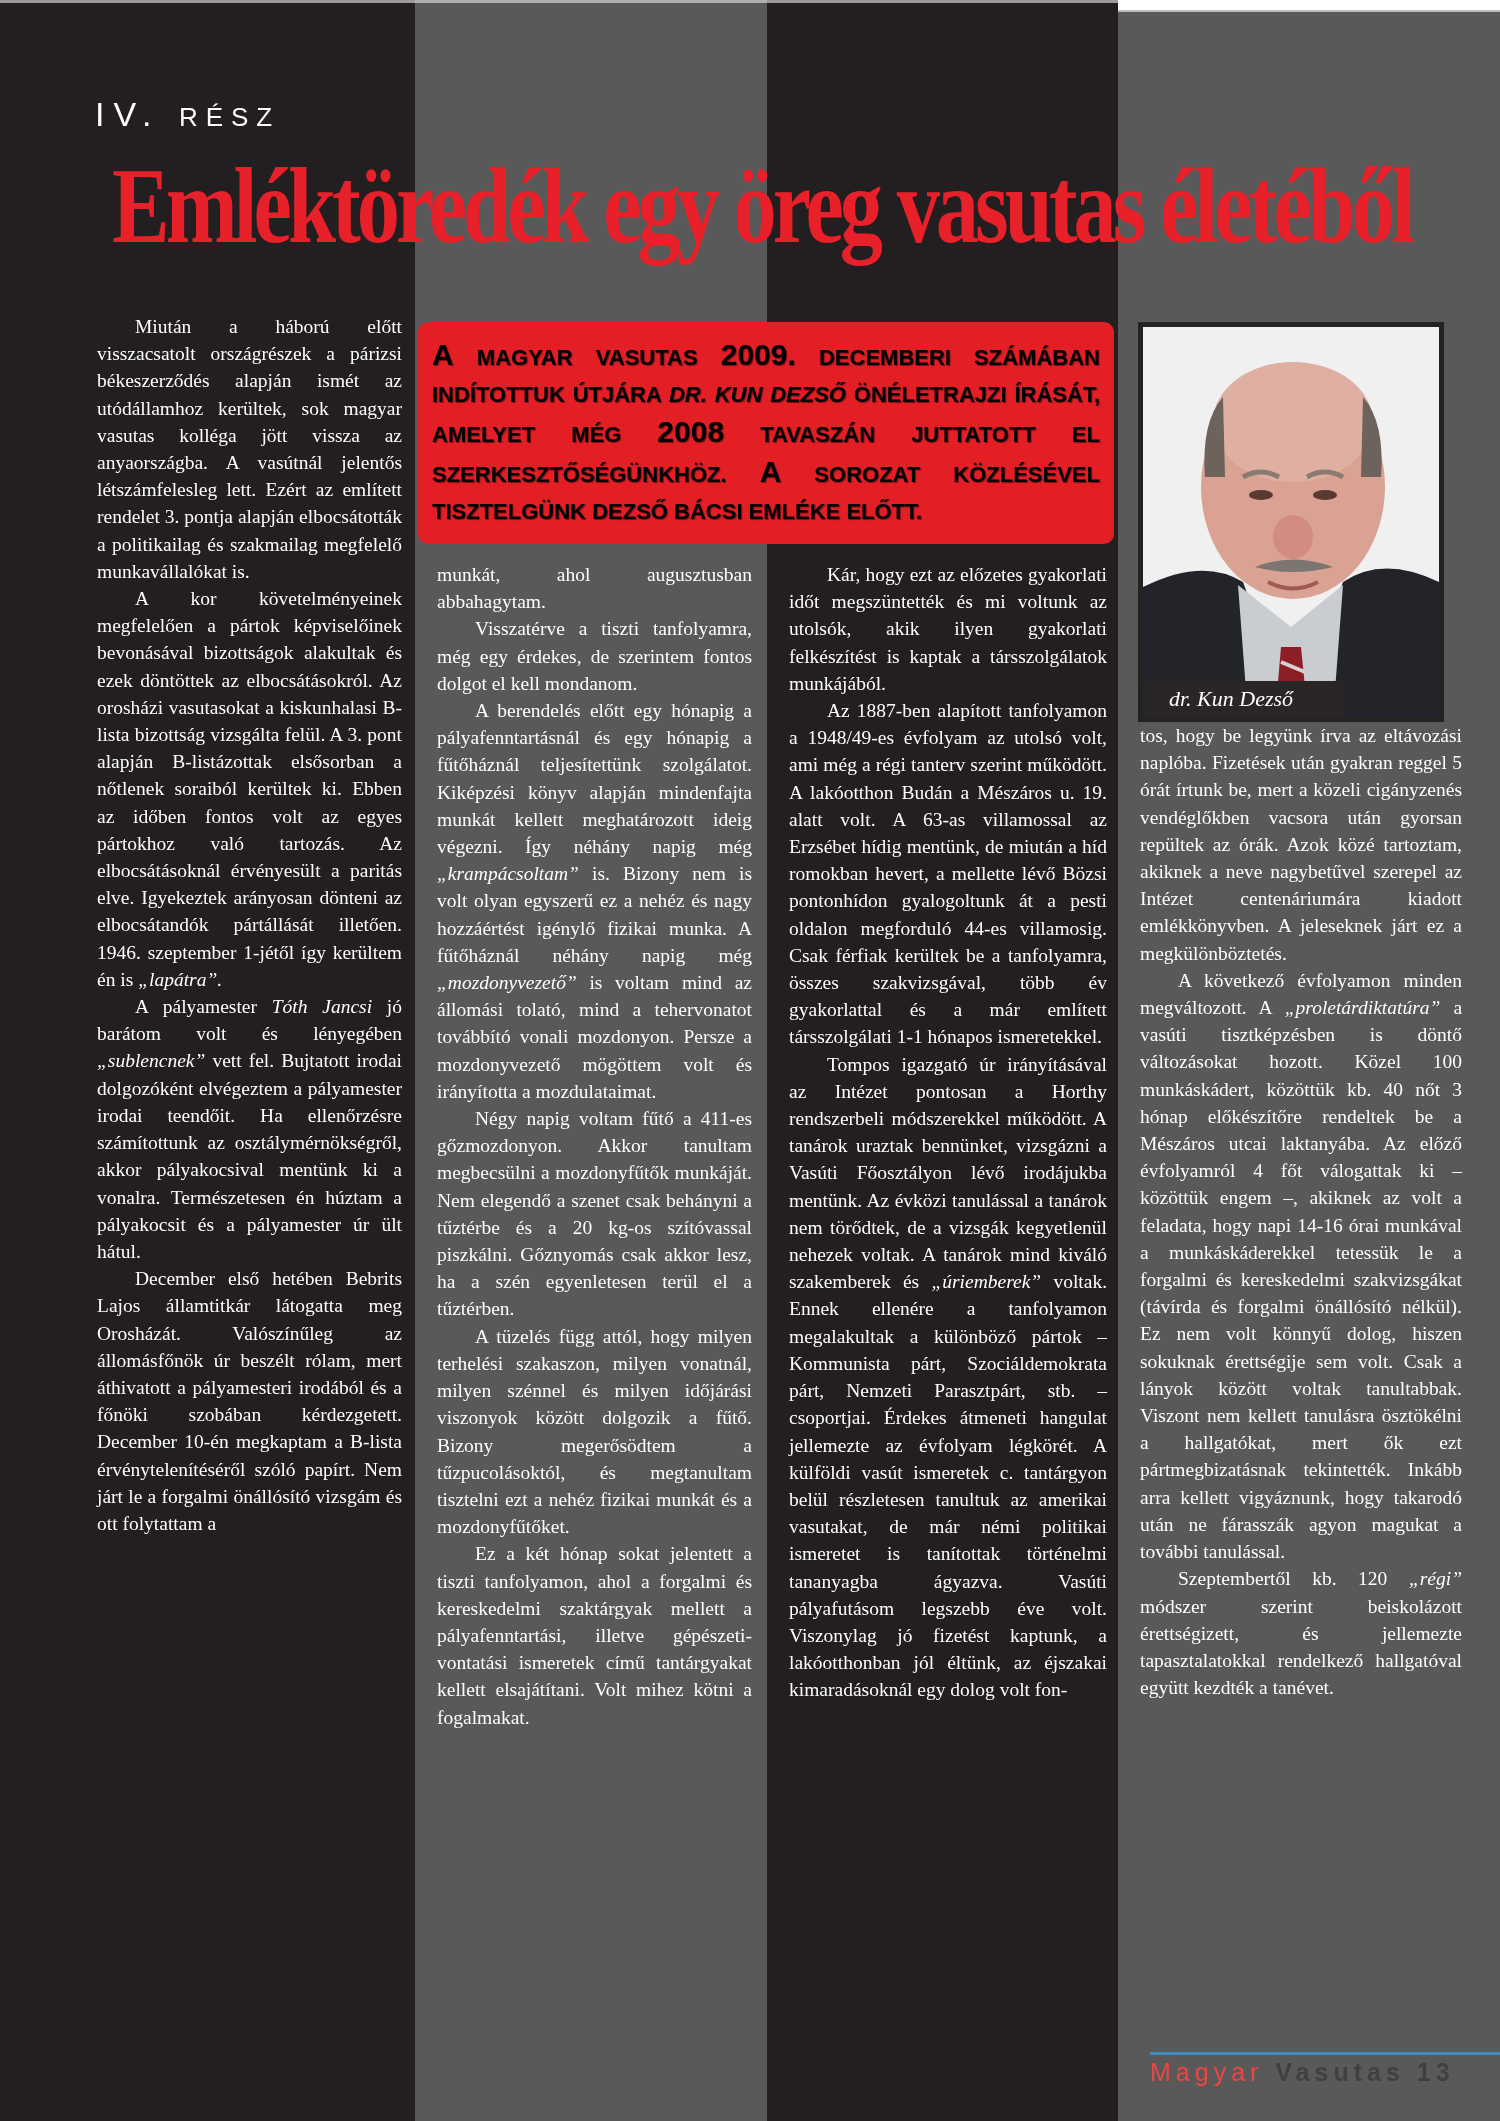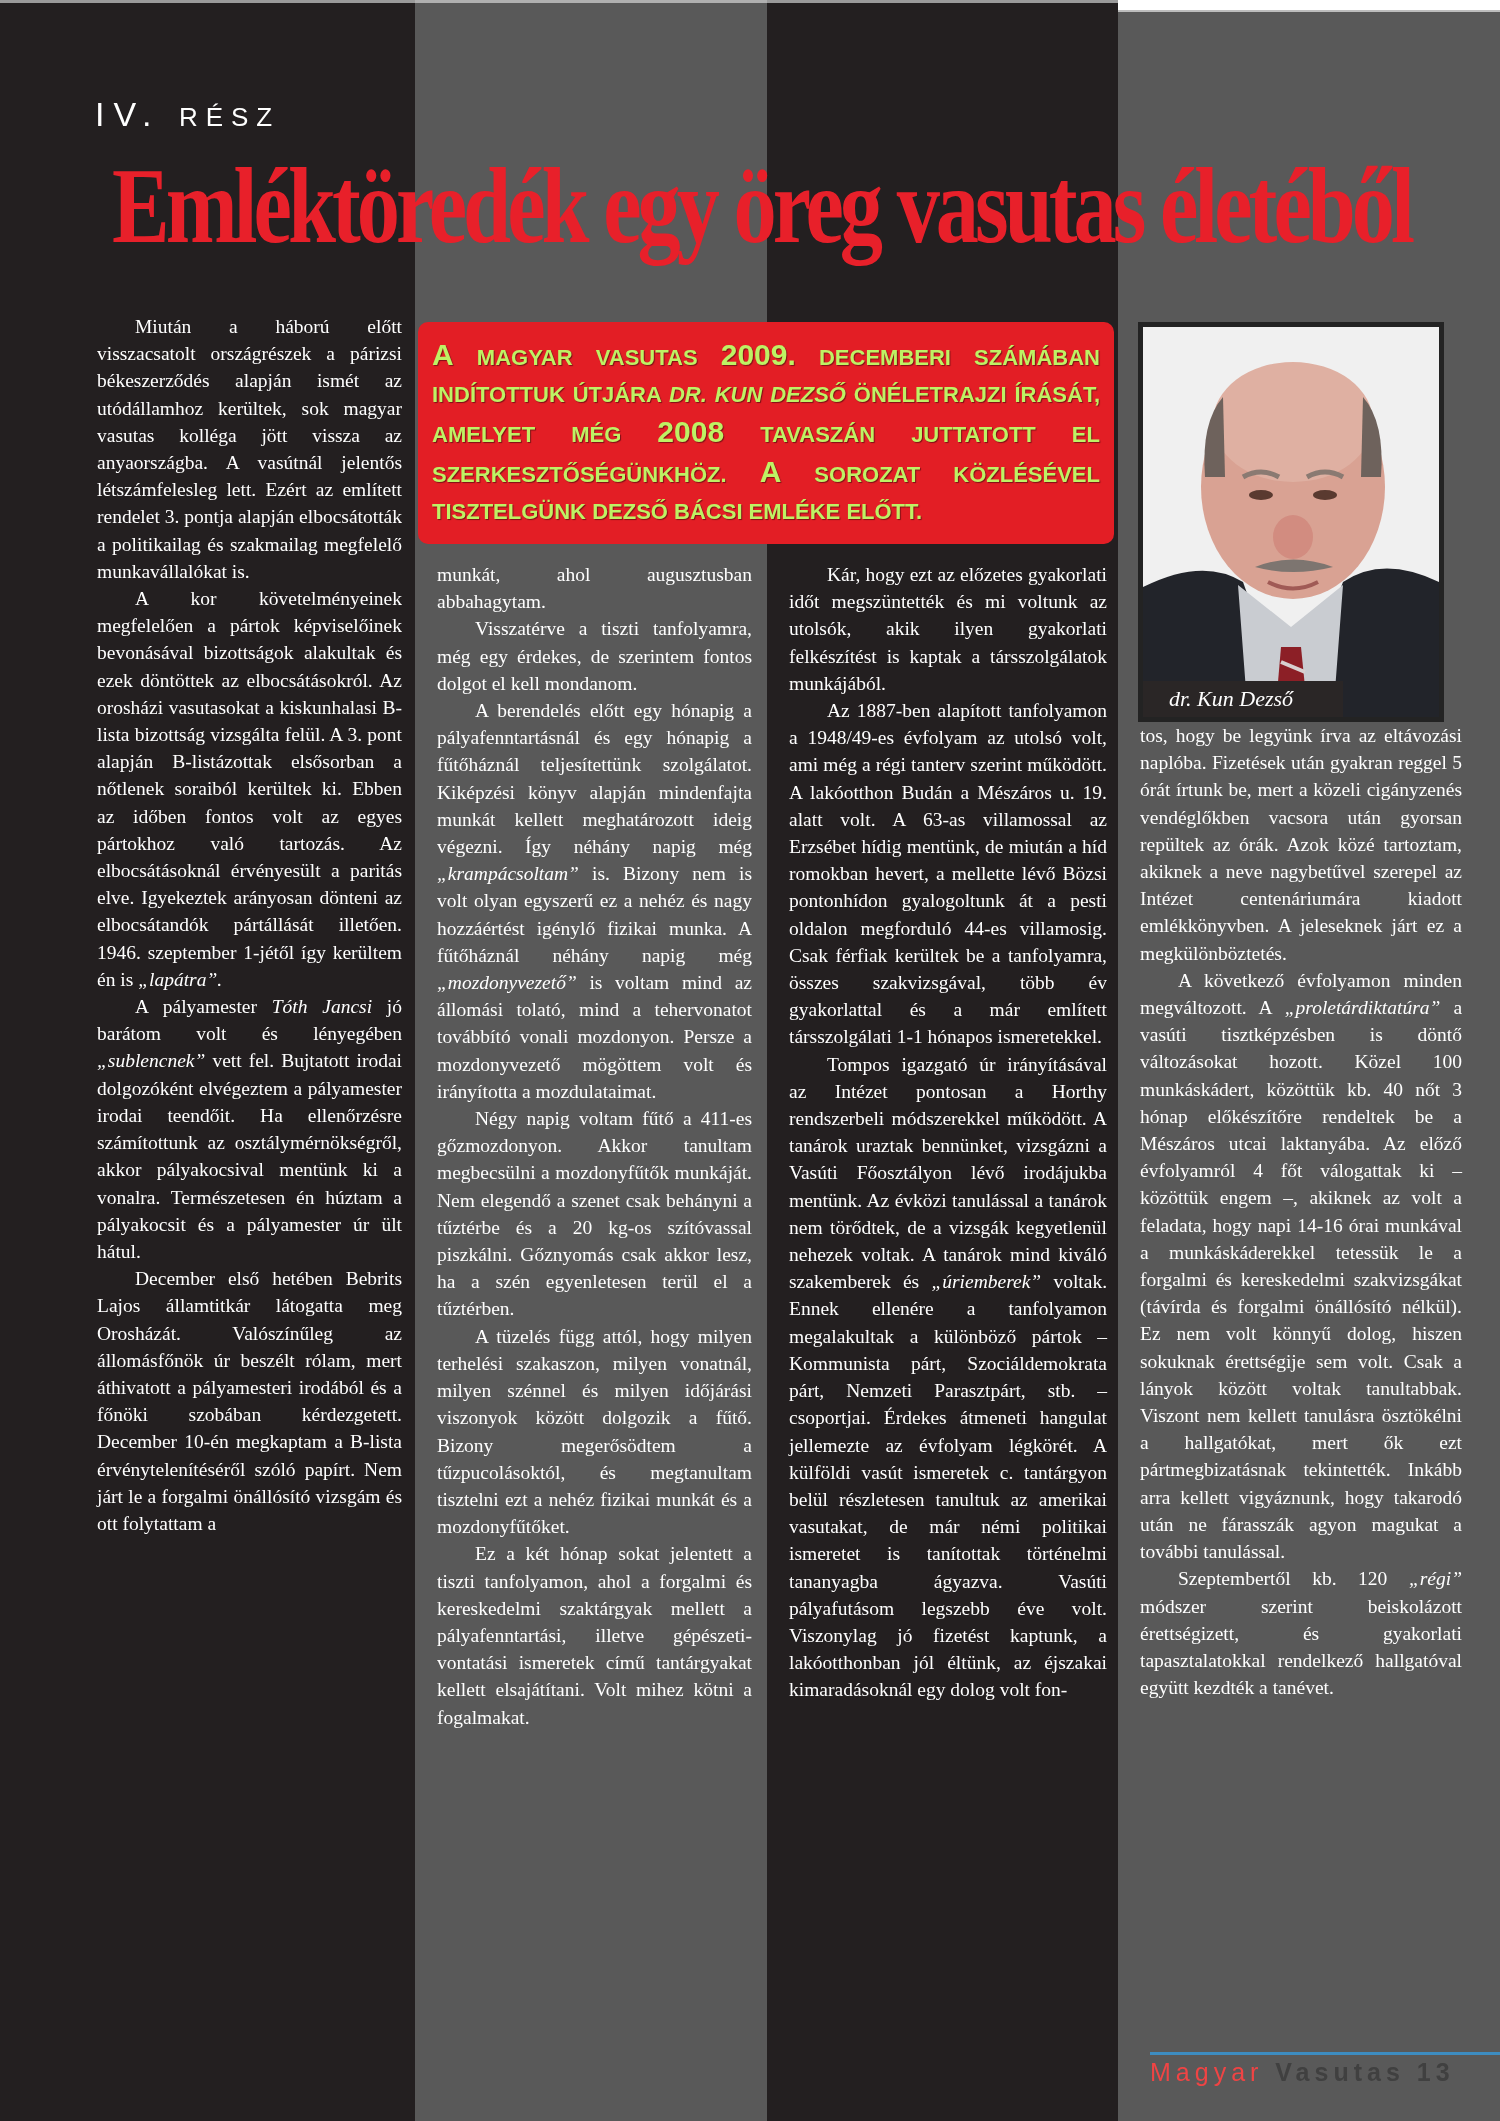--- a/index.html
+++ b/index.html
@@ -25,21 +25,21 @@
     color: #e8202a; font-size: 108px; line-height: 1;
     letter-spacing: -5px; transform: scaleX(0.80); transform-origin: left top;
     white-space: nowrap;
   }
 
   .callout {
     position: absolute; left: 418px; top: 322px; width: 696px; height: 222px;
     background: #e31e25; border-radius: 10px;
     padding: 14px 14px 10px 14px;
     font-family: "Liberation Sans", "DejaVu Sans", sans-serif;
-    color: #bef264; font-weight: bold;
+    color: #000000; font-weight: bold;
     font-size: 22px; line-height: 37px; text-align: justify;
     text-transform: uppercase; font-variant: small-caps;
     text-shadow: 1px 1px 1px rgba(0,0,0,0.45);
   }
   .callout .big { font-size: 30px; }
   .callout .it { font-style: italic; }
 
   .photo {
     position: absolute; left: 1138px; top: 322px; width: 306px; height: 400px;
     background: #e9e9e9; border: 5px solid #232323; overflow: hidden;
@@ -154,21 +154,21 @@
 
 <div class="col" id="col3">
   <p>Kár, hogy ezt az előzetes gyakorlati időt megszüntették és mi voltunk az utolsók, akik ilyen gyakorlati felkészítést is kaptak a társszolgálatok munkájából.</p>
   <p>Az 1887-ben alapított tanfolyamon a 1948/49-es évfolyam az utolsó volt, ami még a régi tanterv szerint működött. A lakóotthon Budán a Mészáros u. 19. alatt volt. A 63-as villamossal az Erzsébet hídig mentünk, de miután a híd romokban hevert, a mellette lévő Bözsi pontonhídon gyalogoltunk át a pesti oldalon megforduló 44-es villamosig. Csak férfiak kerültek be a tanfolyamra, összes szakvizsgával, több év gyakorlattal és a már említett társszolgálati 1-1 hónapos ismeretekkel.</p>
   <p><span>Tompos igazgató úr irányításával az Intézet pontosan a Horthy rendszerbeli módszerekkel működött. A tanárok uraztak bennünket, vizsgázni a Vasúti Főosztályon lévő irodájukba mentünk. Az évközi tanulással a tanárok nem törődtek, de a vizsgák kegyetlenül nehezek voltak. A tanárok mind kiváló szakemberek és</span> <i>„úriemberek”</i> <span>voltak. Ennek ellenére a tanfolyamon megalakultak a különböző pártok – Kommunista párt, Szociáldemokrata párt, Nemzeti Parasztpárt, stb. – csoportjai. Érdekes átmeneti hangulat jellemezte az évfolyam légkörét. A külföldi vasút ismeretek c. tantárgyon belül részletesen tanultuk az amerikai vasutakat, de már némi politikai ismeretet is tanítottak történelmi tananyagba ágyazva. Vasúti pályafutásom legszebb éve volt. Viszonylag jó fizetést kaptunk, a lakóotthonban jól éltünk, az éjszakai kimaradásoknál egy dolog volt fon-</span></p>
 </div>
 
 <div class="col" id="col4">
   <p class="noindent">tos, hogy be legyünk írva az eltávozási naplóba. Fizetések után gyakran reggel 5 órát írtunk be, mert a közeli cigányzenés vendéglőkben vacsora után gyorsan repültek az órák. Azok közé tartoztam, akiknek a neve nagybetűvel szerepel az Intézet centenáriumára kiadott emlékkönyvben. A jeleseknek járt ez a megkülönböztetés.</p>
   <p><span>A következő évfolyamon minden megváltozott. A</span> <i>„proletárdiktatúra”</i> <span>a vasúti tisztképzésben is döntő változásokat hozott. Közel 100 munkáskádert, közöttük kb. 40 nőt 3 hónap előkészítőre rendeltek be a Mészáros utcai laktanyába. Az előző évfolyamról 4 főt válogattak ki – közöttük engem –, akiknek az volt a feladata, hogy napi 14-16 órai munkával a munkáskáderekkel tetessük le a forgalmi és kereskedelmi szakvizsgákat (távírda és forgalmi önállósító nélkül). Ez nem volt könnyű dolog, hiszen sokuknak érettségije sem volt. Csak a lányok között voltak tanultabbak. Viszont nem kellett tanulásra ösztökélni a hallgatókat, mert ők ezt pártmegbizatásnak tekintették. Inkább arra kellett vigyáznunk, hogy takarodó után ne fárasszák agyon magukat a további tanulással.</span></p>
-  <p><span>Szeptembertől kb. 120</span> <i>„régi”</i> <span>módszer szerint beiskolázott érettségizett, és gyakorlati tapasztalatokkal rendelkező hallgatóval együtt kezdték a tanévet.</span></p>
+  <p><span>Szeptembertől kb. 120</span> <i>„régi”</i> <span>módszer szerint beiskolázott érettségizett, és jellemezte tapasztalatokkal rendelkező hallgatóval együtt kezdték a tanévet.</span></p>
 </div>
 
 <div class="footer-rule"></div>
 <div class="footer">
   <span class="mag">Magyar</span>
   <span class="vas">Vasutas</span>
   <span class="vas">13</span>
 </div>
 
 </body></html>

